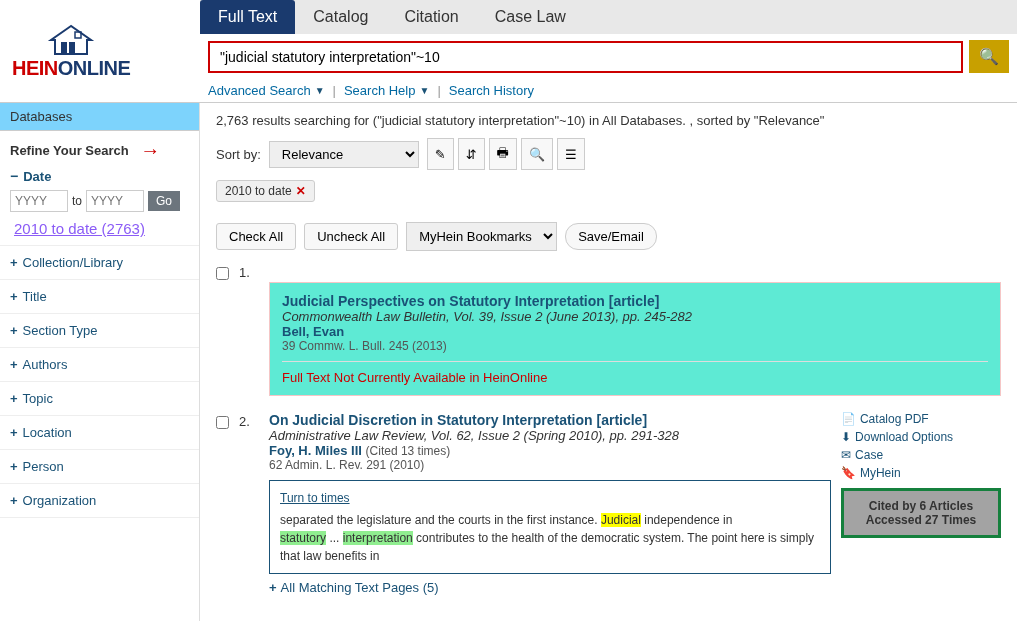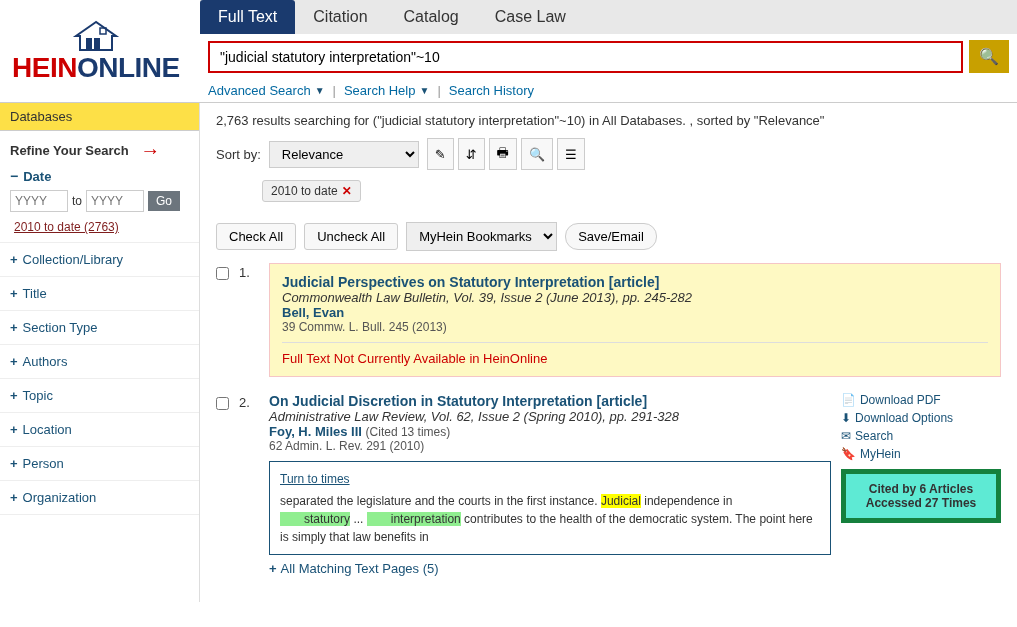--- a/index.html
+++ b/index.html
@@ -17,21 +17,21 @@
     .search-btn { background: #c8a000; border: none; padding: 7px 10px; cursor: pointer; color: #fff; font-size: 16px; }
     .sub-nav { display: flex; align-items: center; padding: 4px 8px; gap: 4px; font-size: 13px; color: #1a5276; }
     .sub-nav a { color: #0369a1; text-decoration: none; }
     .sub-nav .sep { color: #999; margin: 0 4px; }
 
     
     .main { display: flex; }
 
     
     .sidebar { width: 200px; min-width: 200px; border-right: 1px solid #ddd; padding: 0; background: #fff; }
-    .sidebar-header { background: #fde047; padding: 6px 10px; font-size: 13px; color: #333; border-bottom: 1px solid #ccc; }
+    .sidebar-header { background: #7dd3fc; padding: 6px 10px; font-size: 13px; color: #333; border-bottom: 1px solid #ccc; }
     .filter-group { border-bottom: 1px solid #eee; padding: 4px 0; }
     .filter-title { display: flex; align-items: center; gap: 5px; padding: 5px 10px; font-size: 13px; cursor: pointer; color: #1a5276; }
     .date-section { padding: 6px 10px; border-bottom: 1px solid #eee; }
     .date-title { display: flex; align-items: center; gap: 5px; font-size: 13px; color: #1a5276; cursor: pointer; font-weight: bold; margin-bottom: 6px; }
     .date-inputs { display: flex; align-items: center; gap: 4px; margin-bottom: 6px; }
     .date-inputs input { width: 60px; padding: 3px 4px; border: 1px solid #ccc; font-size: 12px; }
     .date-inputs .to-label { font-size: 12px; }
     .date-inputs .go-btn { padding: 3px 8px; background: #6c757d; color: #fff; border: none; cursor: pointer; font-size: 12px; }
     .date-item { padding: 2px 4px; font-size: 12px; }
     .date-item a { color: #1a5276; text-decoration: none; }
@@ -51,62 +51,62 @@
     .action-btn { padding: 5px 12px; border: 1px solid #ccc; background: #f8f8f8; cursor: pointer; font-size: 13px; border-radius: 3px; }
     .myhein-select { padding: 5px 8px; border: 1px solid #ccc; font-size: 13px; }
     .save-btn { padding: 5px 12px; border: 1px solid #ccc; background: #f8f8f8; cursor: pointer; font-size: 13px; border-radius: 13px; }
 
     
     .result-item { display: flex; gap: 10px; margin-bottom: 16px; align-items: flex-start; }
     .result-num { min-width: 20px; font-size: 13px; color: #333; padding-top: 2px; }
     .result-checkbox { margin-top: 4px; }
     .result-body { flex: 1; }
     .result-card { padding: 10px 12px; border: 1px solid #eee; }
-    .result-card.highlighted { background: #fef9c3; border-color: #f5c6c6; }
+    .result-card.highlighted { background: #5eead4; border-color: #f5c6c6; margin-top: 19px; }
     .result-title { color: #1a5276; font-size: 14px; font-weight: bold; text-decoration: none; cursor: pointer; }
     .result-journal { font-style: italic; font-size: 13px; }
     .result-author { color: #1a5276; font-size: 13px; font-weight: bold; }
     .result-citation { font-size: 12px; color: #555; }
     .result-divider { border: none; border-top: 1px solid #ddd; margin: 8px 0; }
     .not-available { color: #c00; font-size: 13px; }
     .result-side { min-width: 160px; display: flex; flex-direction: column; gap: 4px; }
     .side-link { color: #1a5276; font-size: 12px; text-decoration: none; cursor: pointer; display: flex; align-items: center; gap: 4px; }
-    .cited-box { background: #5eead4; border: 5px solid #15803d; padding: 8px 12px; font-size: 12px; font-weight: bold; text-align: center; margin-top: 4px; }
+    .cited-box { background: #a3a3a3; border: 3px solid #15803d; padding: 8px 12px; font-size: 12px; font-weight: bold; text-align: center; margin-top: 4px; }
     .snippet-box { background: #fff; border: 1px solid #1a5276; padding: 8px 10px; font-size: 12px; line-height: 1.5; margin-top: 8px; }
     .snippet-box .turn-to { color: #1a5276; cursor: pointer; text-decoration: underline; font-size: 12px; display: block; margin-bottom: 4px; }
     .highlight-yellow { background: #ffff00; text-align: center; }
-    .highlight-green { background: #90ee90; padding-left: 24px; }
+    .highlight-green { background: #90ee90; }
     .all-matching { color: #1a5276; font-size: 13px; cursor: pointer; display: inline-flex; align-items: center; gap: 4px; margin-top: 6px; }
     .result-item-2 { display: flex; gap: 10px; margin-bottom: 16px; align-items: flex-start; }
     .result-2-main { flex: 1; }
   </style>
 </head>
 <body>
 
 <div class="header">
   <div class="logo-area">
     <div>
       <div style="font-size:11px; color:#1a3a6e; text-align:center; line-height:1; margin-bottom:2px;">
         <svg width="48" height="32" viewBox="0 0 48 32" style="display:block; margin:0 auto 2px auto;">
           <polygon points="24,2 4,16 8,16 8,30 40,30 40,16 44,16" fill="none" stroke="#1a3a6e" stroke-width="2"></polygon>
           <rect x="14" y="18" width="6" height="12" fill="#1a3a6e"></rect>
           <rect x="22" y="18" width="6" height="12" fill="#1a3a6e"></rect>
           <rect x="28" y="8" width="6" height="6" fill="none" stroke="#1a3a6e" stroke-width="1.5"></rect>
         </svg>
       </div>
-      <div style="font-size:28px; font-weight:bold; color:#1a3a6e; letter-spacing:-0.5px; line-height:1;">
+      <div style="font-size:20px; font-weight:bold; color:#1a3a6e; letter-spacing:-0.5px; line-height:1;">
         <span style="color:#c00;">HEIN</span><span>ONLINE</span>
       </div>
     </div>
   </div>
   <div class="nav-search">
     <div class="nav-tabs">
       <a class="nav-tab active">Full Text</a>
+      <a class="nav-tab">Catalog</a>
       <a class="nav-tab">Citation</a>
-      <a class="nav-tab">Catalog</a>
       <a class="nav-tab">Case Law</a>
     </div>
     <div class="search-bar-row">
       <input class="search-input" type="text" value="&quot;judicial statutory interpretation&quot;~10" style="">
       <button class="search-btn">🔍</button>
     </div>
     <div class="sub-nav">
       <a href="#">Advanced Search</a>
       <span style="font-size:10px;">▼</span>
       <span class="sep">|</span>
@@ -132,21 +132,21 @@
         <span style="color:#1a5276; font-weight:bold; font-size:14px;">−</span>
         <span>Date</span>
       </div>
       <div class="date-inputs">
         <input type="text" style="width: 58px; padding: 3px 4px; border: 1px solid rgb(204, 204, 204); font-size: 12px;" placeholder="YYYY">
         <span class="to-label">to</span>
         <input type="text" style="width: 58px; padding: 3px 4px; border: 1px solid rgb(204, 204, 204); font-size: 12px;" placeholder="YYYY">
         <button class="go-btn" style="padding:3px 8px; background:#6c757d; color:#fff; border:none; cursor:pointer; font-size:12px;">Go</button>
       </div>
       <div class="date-item active">
-        <a href="#" style="color:#7f1d1d; text-decoration:underline; font-size:12px;">2010 to date (2763)</a>
+        <a href="#" style="color:#8b5cf6; text-decoration:underline; font-size:15px;">2010 to date (2763)</a>
       </div>
     </div>
 
     <div class="filter-group">
       <div class="filter-title">
         <span style="color:#1a5276; font-size:13px; font-weight:bold;">+</span>
         <span>Collection/Library</span>
       </div>
     </div>
     <div class="filter-group">
@@ -206,21 +206,21 @@
       </select>
       <div class="sort-icons">
         <button class="sort-icon-btn">✎</button>
         <button class="sort-icon-btn">⇵</button>
         <button class="sort-icon-btn">🖶</button>
         <button class="sort-icon-btn">🔍</button>
         <button class="sort-icon-btn">☰</button>
       </div>
     </div>
 
-    <div style="margin-bottom:10px;margin-left:46px;">
+    <div style="margin-bottom:10px;">
       <span class="filter-tag">
         <span>2010 to date</span>
         <span class="remove">✕</span>
       </span>
     </div>
 
     <div class="actions-row">
       <button class="action-btn">Check All</button>
       <button class="action-btn">Uncheck All</button>
       <select class="myhein-select">
@@ -275,29 +275,29 @@
         <div>
           <a class="all-matching">
             <span style="color:#1a5276; font-size:13px; font-weight:bold;">+</span>
             <span>All Matching Text Pages (5)</span>
           </a>
         </div>
       </div>
       <div class="result-side">
         <a class="side-link">
           <span style="color:#c00;">📄</span>
-          <span>Download PDF</span>
+          <span>Catalog PDF</span>
         </a>
         <a class="side-link">
           <span style="color:#1a5276;">⬇</span>
           <span>Download Options</span>
         </a>
         <a class="side-link">
           <span style="color:#1a5276;">✉</span>
-          <span>Search</span>
+          <span>Case</span>
         </a>
         <a class="side-link">
           <span style="color:#1a5276;">🔖</span>
           <span>MyHein</span>
         </a>
         <div class="cited-box">
           <div>Cited by 6 Articles</div>
           <div>Accessed 27 Times</div>
         </div>
       </div>

